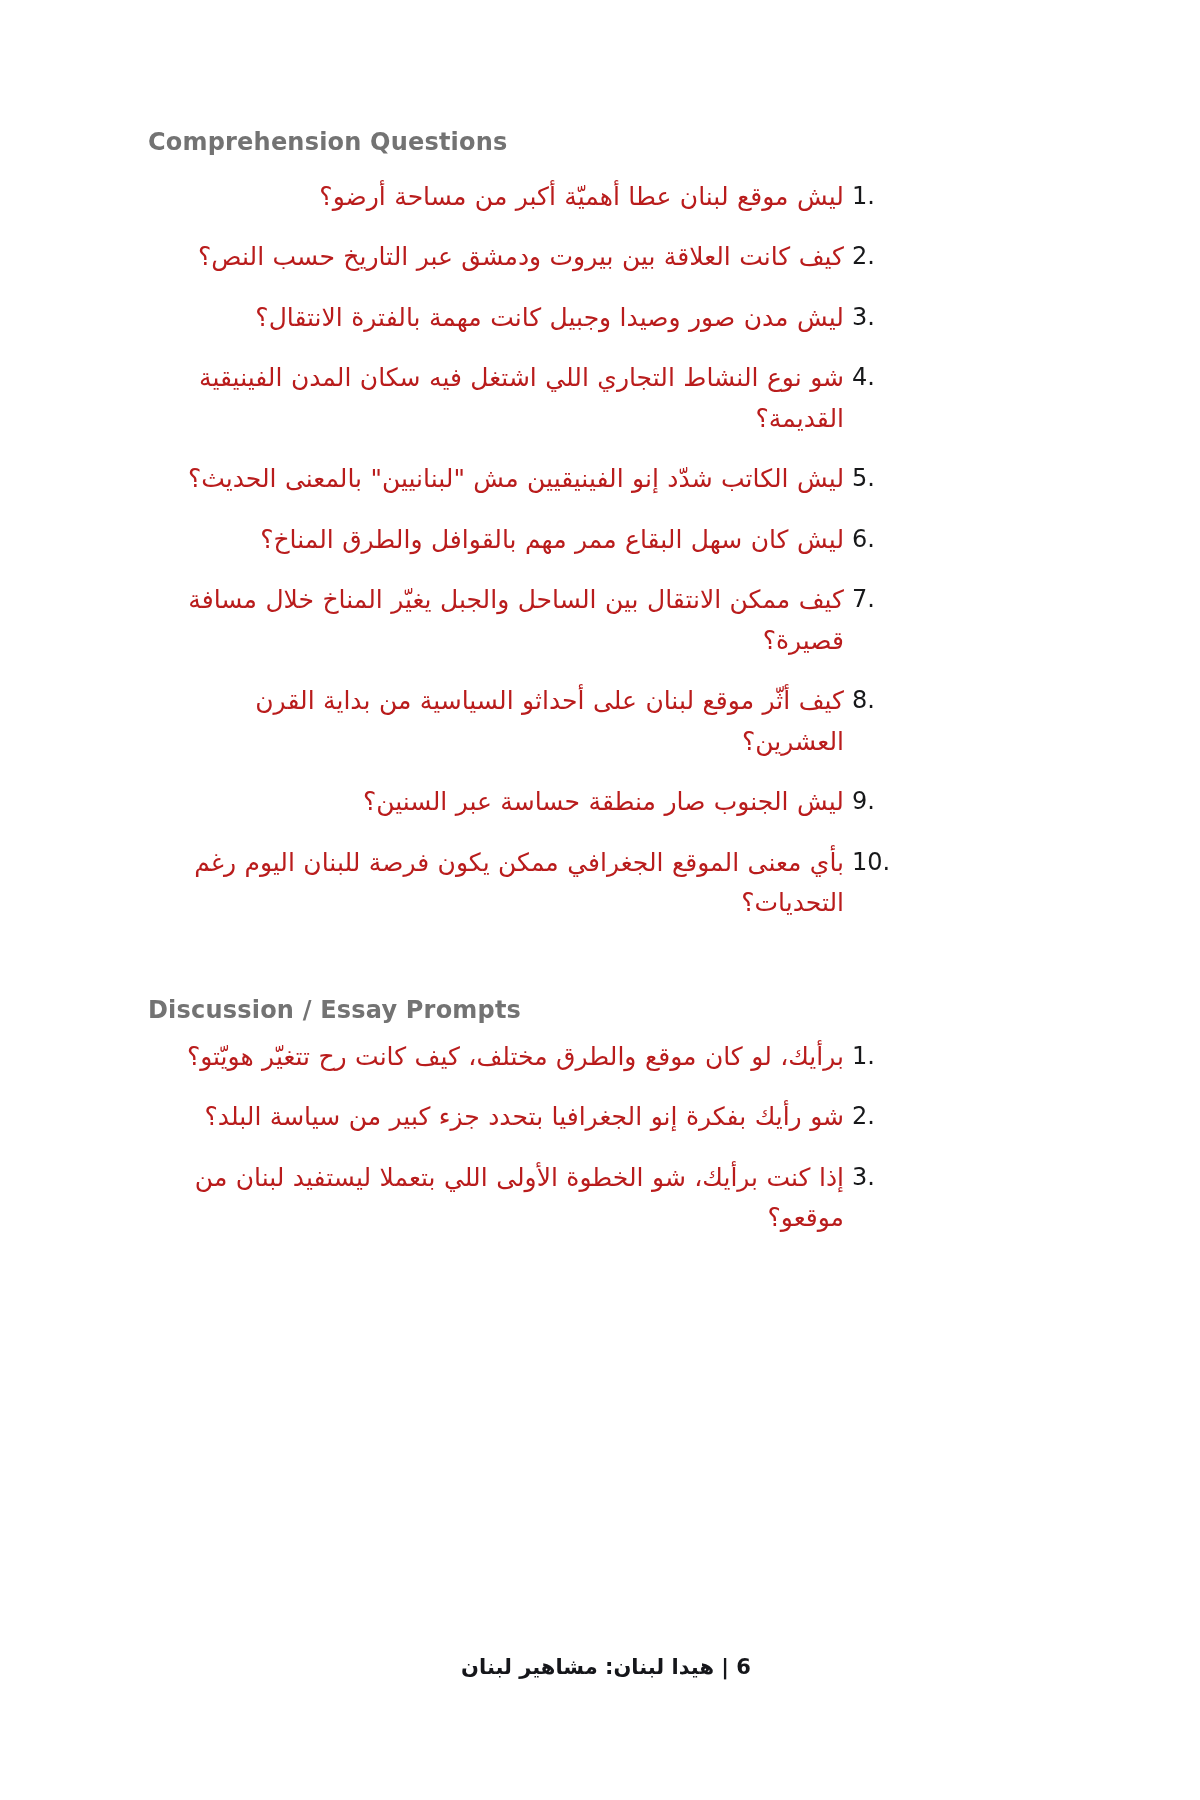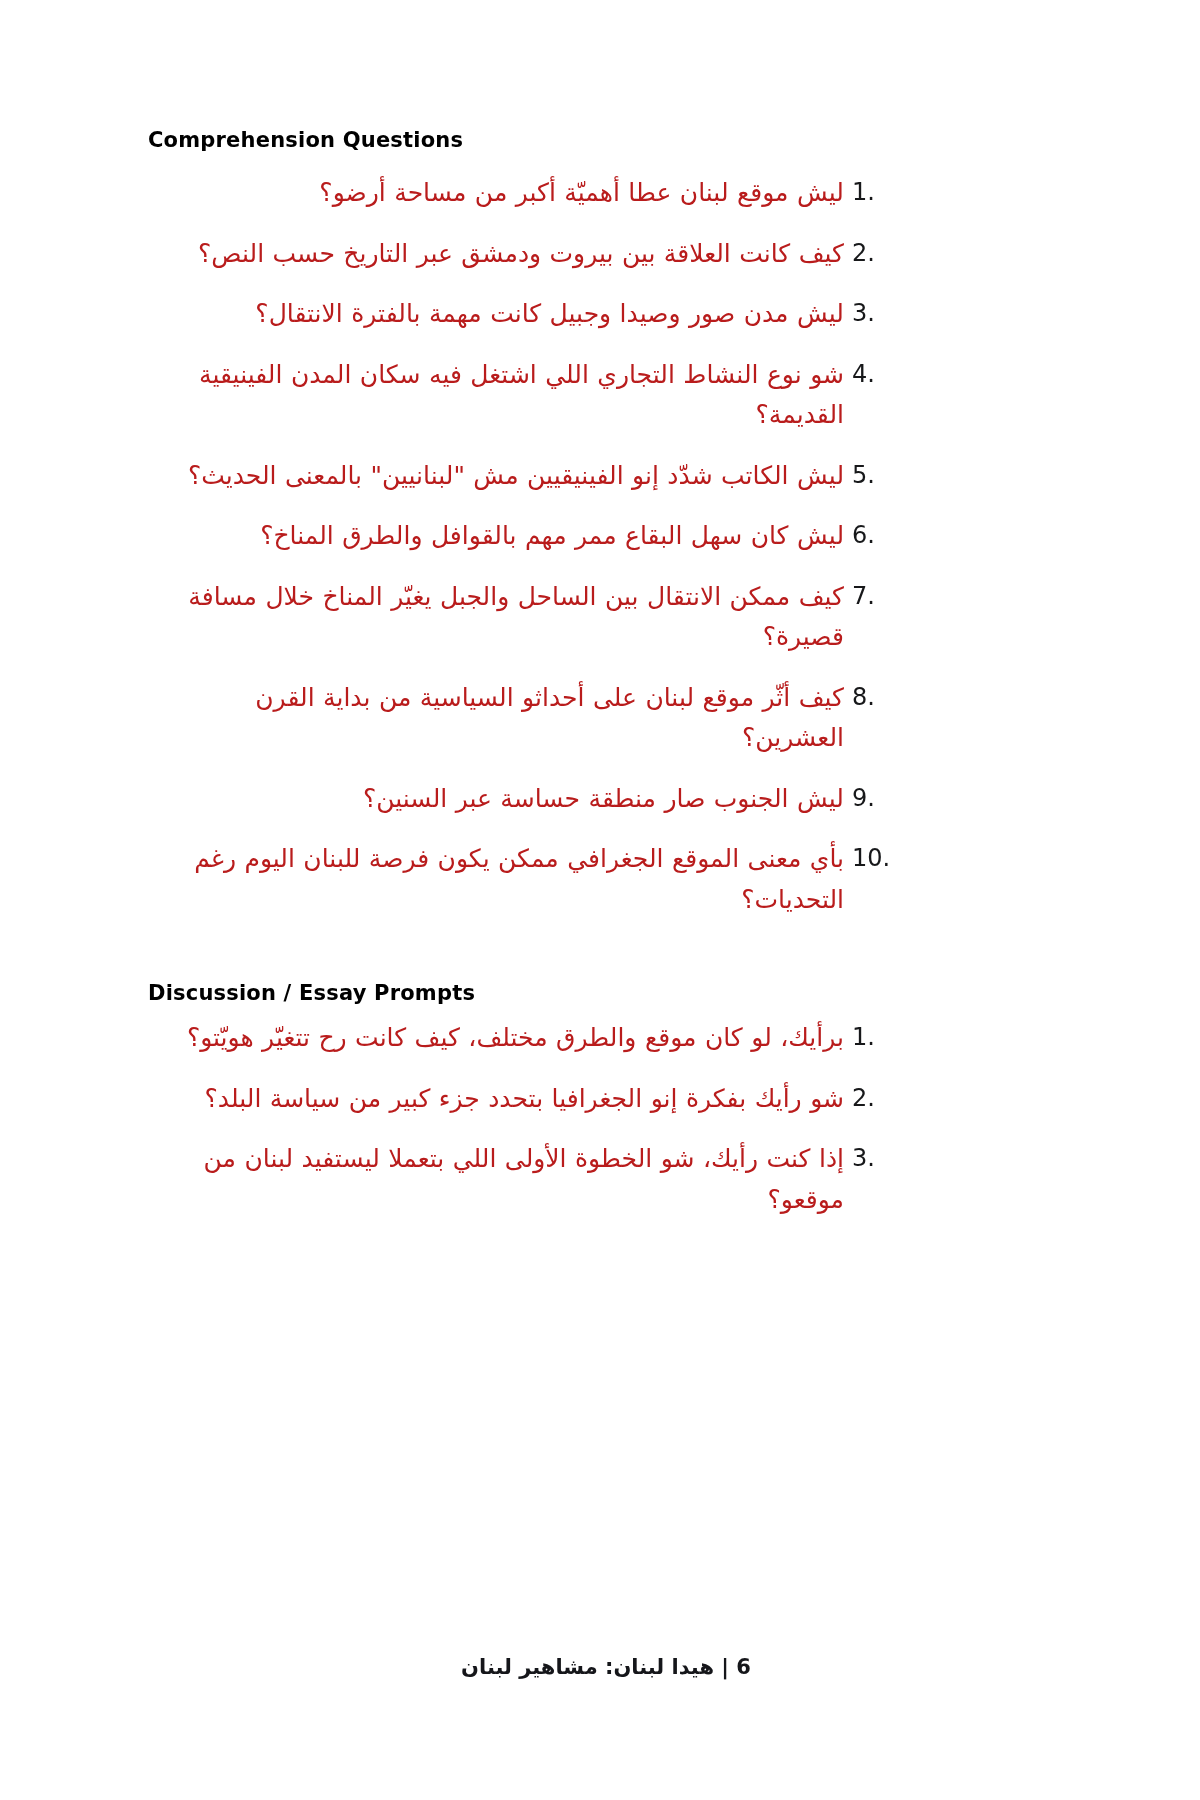--- a/index.html
+++ b/index.html
@@ -30,33 +30,33 @@
 
   .content {
     position: absolute;
     left: 148px;
     top: 128px;
     width: 752px;
   }
 
   .section-heading {
     font-family: "DejaVu Sans", "Liberation Sans", sans-serif;
-    font-size: 21px;
+    font-size: 24px;
     font-weight: 600;
     letter-spacing: 0.2px;
-    color: #000000;
+    color: #737373;
     direction: ltr;
     text-align: left;
     line-height: 1.2;
     margin: 0;
     padding: 0;
   }
 
   .section-heading--second {
-    margin-top: 5px;
+    margin-top: 16px;
   }
 
   ol.qlist {
     direction: rtl;
     text-align: right;
     list-style: none;
     margin: 0;
     padding: 0;
     counter-reset: qcount;
   }
@@ -145,20 +145,20 @@
 
     <div class="gap-block"></div>
 
     <h2 class="section-heading section-heading--second">Discussion / Essay Prompts</h2>
 
     <div class="heading-gap-2"></div>
 
     <ol class="qlist">
       <li>برأيك، لو كان موقع والطرق مختلف، كيف كانت رح تتغيّر هويّتو؟</li>
       <li>شو رأيك بفكرة إنو الجغرافيا بتحدد جزء كبير من سياسة البلد؟</li>
-      <li>إذا كنت رأيك، شو الخطوة الأولى اللي بتعملا ليستفيد لبنان من موقعو؟</li>
+      <li>إذا كنت برأيك، شو الخطوة الأولى اللي بتعملا ليستفيد لبنان من موقعو؟</li>
     </ol>
 
   </div>
 
   <div class="footer">6 | هيدا لبنان: مشاهير لبنان</div>
 
 </div>
 
 </body></html>

